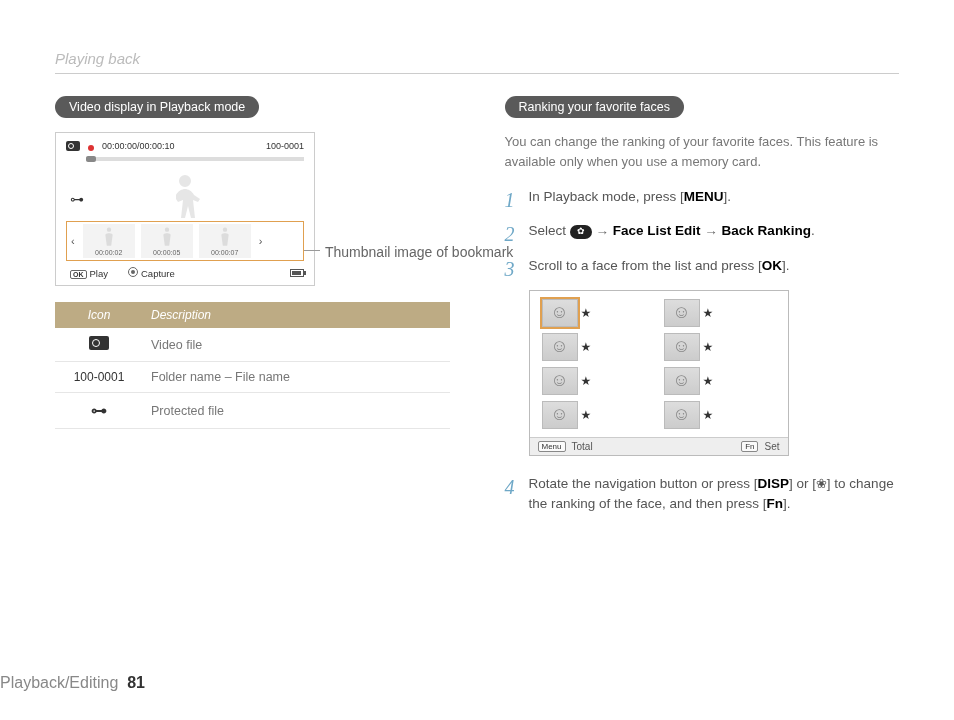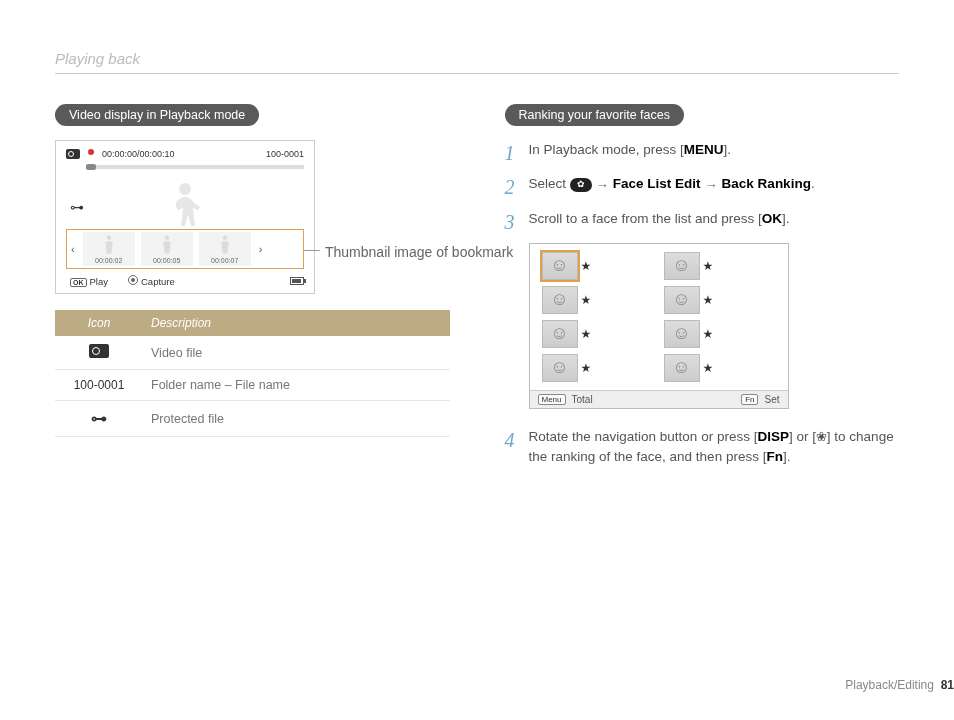--- a/index.html
+++ b/index.html
@@ -12,21 +12,21 @@
     padding: 50px 55px 30px 55px;
     background: #fff;
     position: relative;
   }
   .page-header {
     color: #bbb;
     font-size: 15px;
     font-style: italic;
     padding-bottom: 6px;
     border-bottom: 1px solid #ccc;
-    margin-bottom: 30px;
+    margin-bottom: 22px;
   }
   .columns { display: flex; gap: 55px; }
   .col { flex: 1; }
 
   .pill {
     display: inline-block;
     background: #5a5a5a;
     color: #fff;
     font-size: 12.5px;
     padding: 4px 14px;
@@ -35,21 +35,21 @@
   }
 
   
   .video-panel {
     border: 1px solid #ccc;
     width: 260px;
     padding: 8px 10px 6px 10px;
     margin-bottom: 16px;
     position: relative;
   }
-  .vp-top { display: flex; align-items: flex-start; gap: 8px; font-size: 9px; color: #333; }
+  .vp-top { display: flex; align-items: flex-end; gap: 8px; font-size: 9px; color: #333; }
   .vp-cam { width: 14px; height: 10px; background: #333; border-radius: 2px; position: relative; }
   .vp-cam::after { content:""; position:absolute; left:2px; top:2px; width:4px; height:4px; border:1px solid #fff; border-radius:50%; }
   .vp-dot { width: 6px; height: 6px; background: #d33; border-radius: 50%; }
   .vp-time { color:#333; }
   .vp-file { margin-left:auto; color:#333; }
   .vp-progress { height:4px; background:#ddd; margin:6px 0 8px 20px; position:relative; }
   .vp-progress::before { content:""; position:absolute; width:10px; height:6px; background:#888; left:0; top:-1px; border-radius:2px; }
 
   .vp-silhouette {
     height: 70px;
@@ -119,21 +119,21 @@
   
   .face-panel { border:1px solid #bbb; width:260px; margin:8px 0 18px 24px; }
   .face-grid { display:grid; grid-template-columns: 1fr 1fr; padding:8px 12px; gap:6px 10px;}
   .face-item { display:flex; align-items:center; gap:3px;}
   .face-img { width:36px; height:28px; background:linear-gradient(#ddd,#ccc); border:1px solid #bbb; display:flex; align-items:center; justify-content:center; font-size:18px; color:#888;}
   .face-item:first-child .face-img { outline:2px solid #e0a050; }
   .star { font-size:12px; color:#333; }
   .face-bottom { background:#eee; border-top:1px solid #ccc; padding:3px 8px; font-size:10px; display:flex; gap:6px; align-items:center;}
   .btn-label { border:1px solid #888; background:#fafafa; font-size:8px; padding:0px 3px; border-radius:2px; color:#333;}
 
-  .footer { position:absolute; bottom:28px; left:0; width:100%; text-align:right; font-size:12px; color:#888;}
+  .footer { position:absolute; bottom:28px; left:0; width:100%; text-align:left; font-size:16px; color:#888;}
   .footer b { color:#333; font-weight:bold;}
 </style>
 </head>
 <body>
 
 <div class="page-header">Playing back</div>
 
 <div class="columns">
   <div class="col" style="position:relative;">
     <div class="pill">Video display in Playback mode</div>
@@ -206,20 +206,21 @@
         <tr>
           <td><span class="tbl-lock">⊶</span></td>
           <td>Protected file</td>
         </tr>
       </tbody>
     </table>
   </div>
 
   <div class="col">
     <div class="pill">Ranking your favorite faces</div>
+    <p class="intro">You can change the ranking of your favorite faces. This feature is available only when you use a memory card.</p>
 
     <ol class="steps">
       <li>
         <span>In Playback mode, press [</span><span class="key">MENU</span><span>].</span>
       </li>
       <li>
         <span>Select </span><span class="gear-badge"></span><span class="arrow"> → </span><span class="key">Face List Edit</span><span class="arrow"> → </span><span class="key">Back Ranking</span><span>.</span>
       </li>
       <li>
         <span>Scroll to a face from the list and press [</span><span class="key">OK</span><span>].</span>

